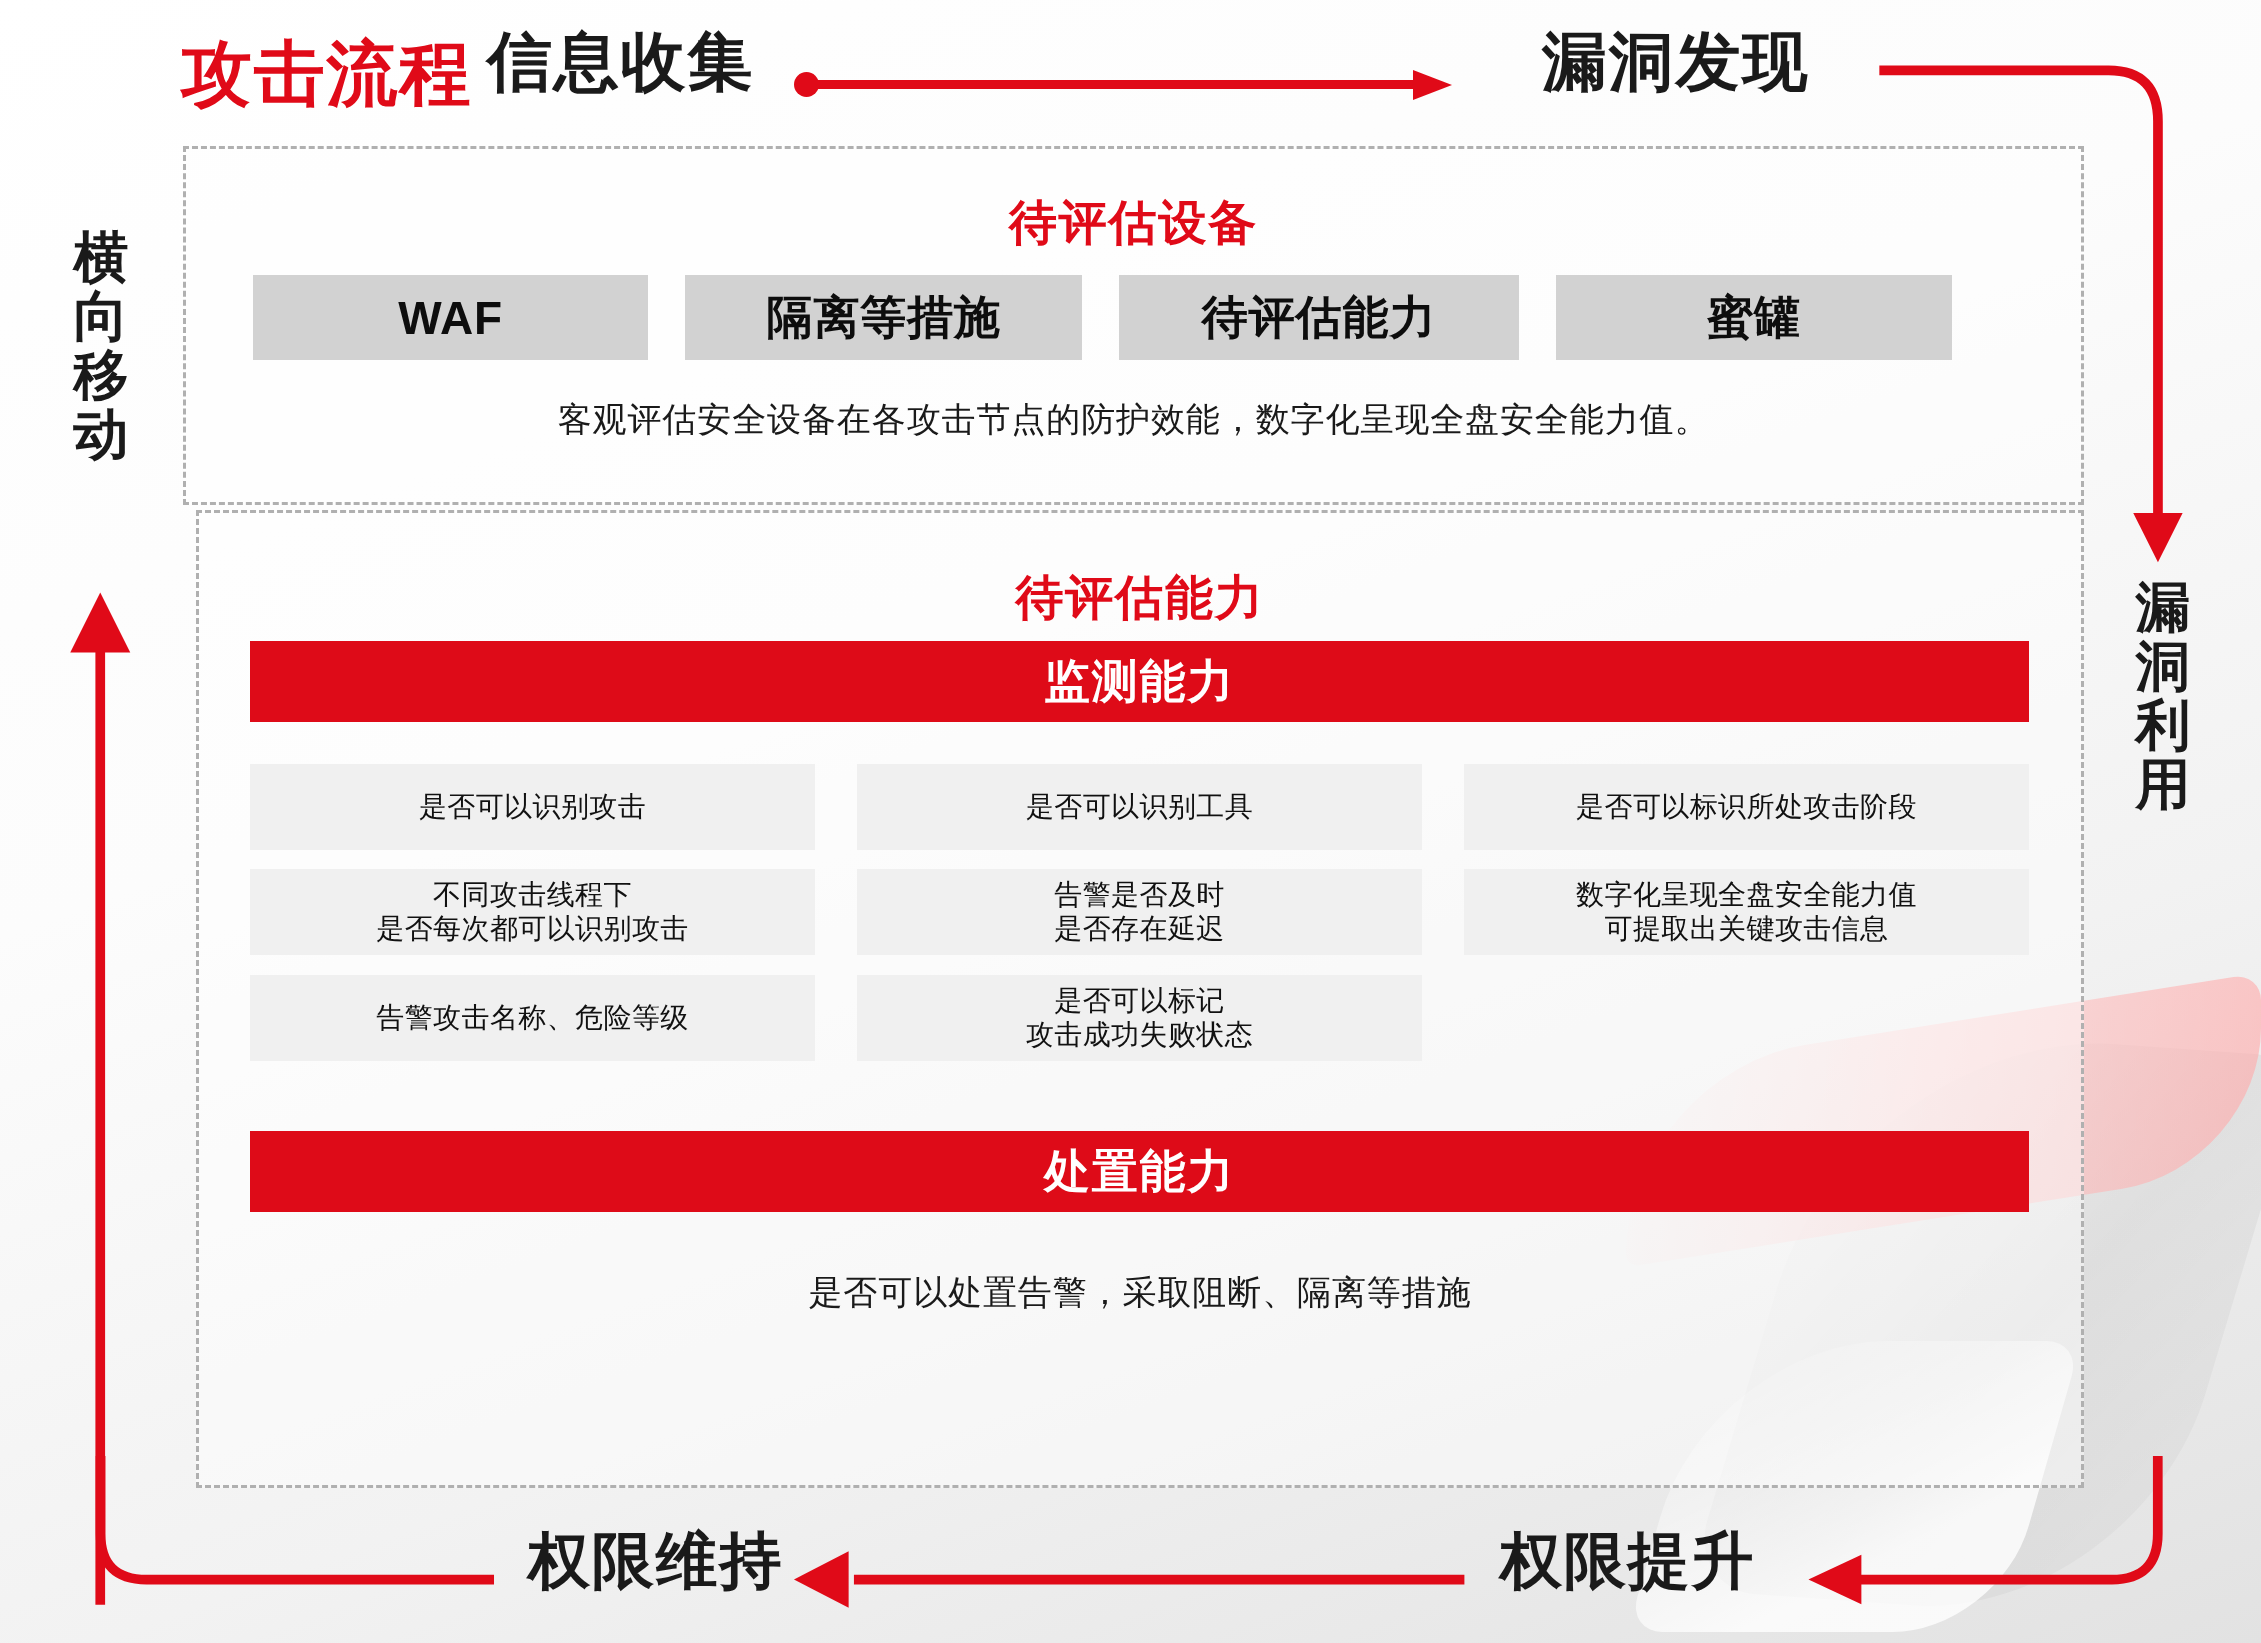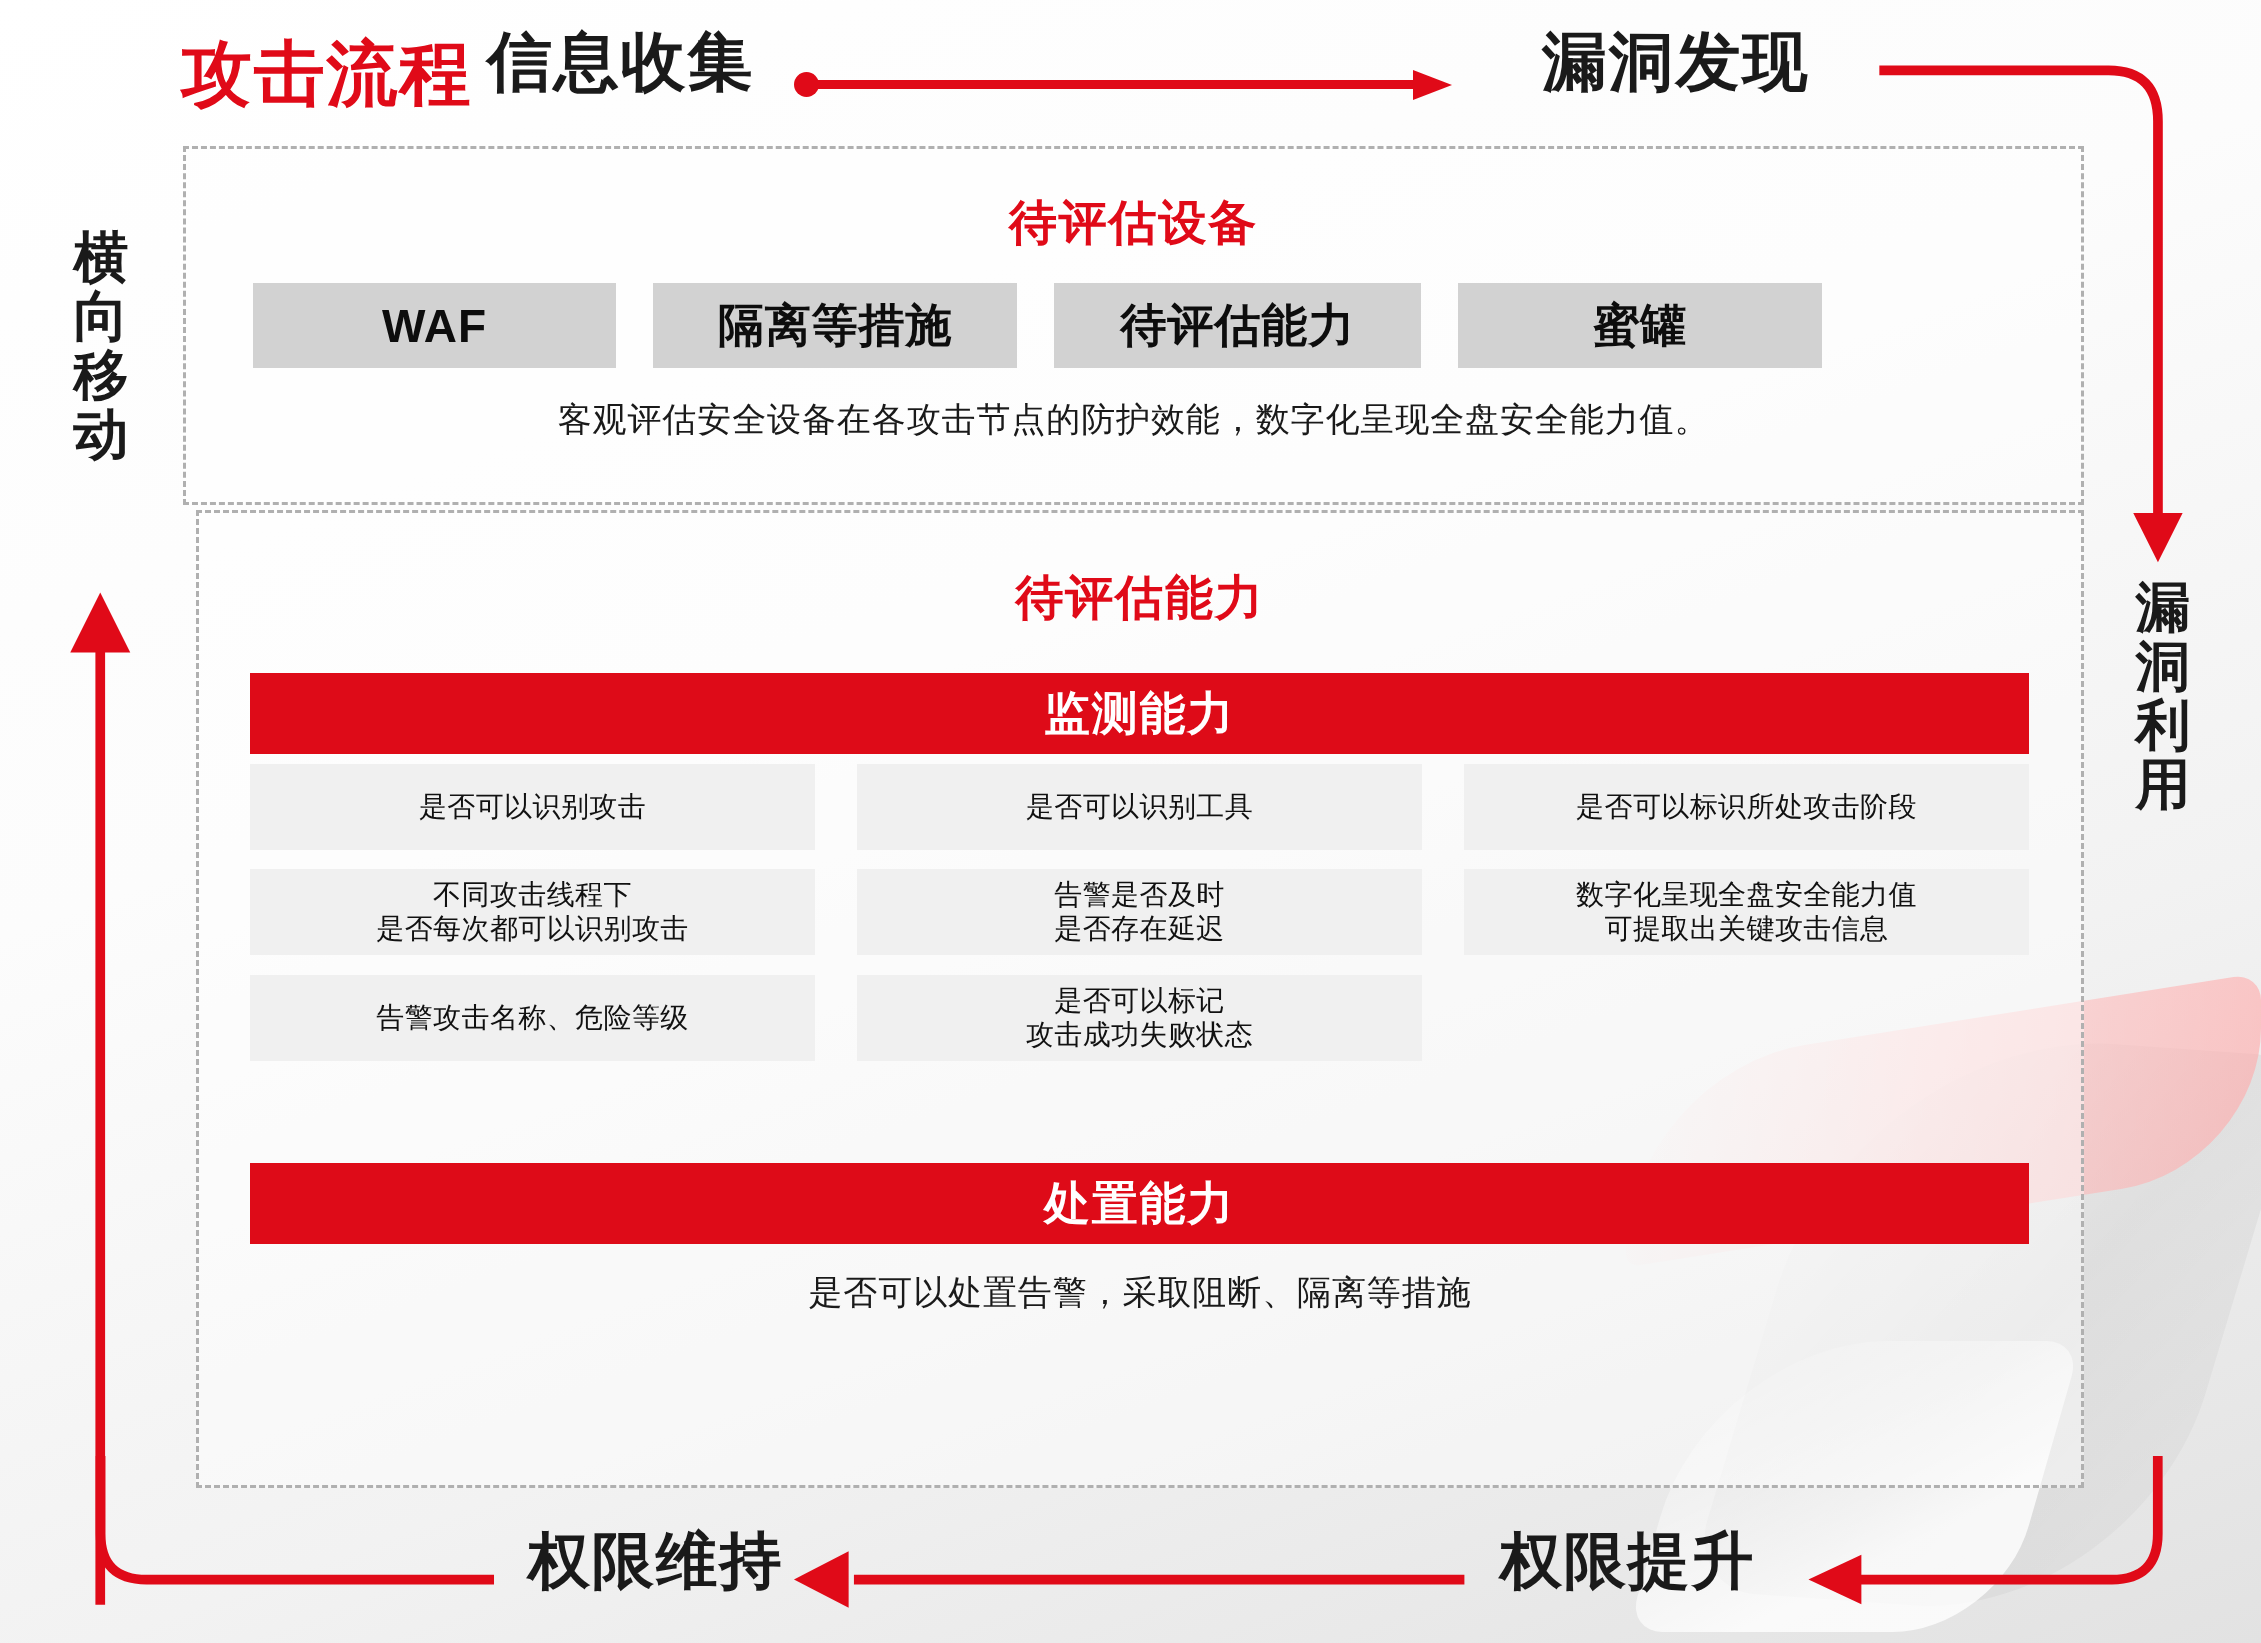--- a/index.html
+++ b/index.html
@@ -89,41 +89,41 @@
   .panel-caps{left:196px;top:510px;width:1882px;height:972px;}
 
   .panel-title{
     position:absolute;left:0;right:0;text-align:center;
     color:#e00a18;font-size:48px;font-weight:bold;letter-spacing:1.8px;
   }
   .panel-devices .panel-title{top:42px;}
   .panel-caps .panel-title{top:53px;}
 
   
-  .device-row{position:absolute;left:67px;top:126px;width:1569px;display:flex;gap:37px;margin-top:8px;}
+  .device-row{position:absolute;left:67px;top:126px;width:1699px;display:flex;gap:37px;}
   .device-box{
     background:#d2d2d2;height:85px;
     display:flex;align-items:center;justify-content:center;
     font-size:46px;font-weight:bold;color:#0d0d0d;letter-spacing:0.9px;
   }
   .device-box.w1{width:454px;}
   .device-box.w2{width:456px;}
   .device-box.w3{width:459px;}
   .device-box.w4{width:455px;}
 
   .device-note{
     position:absolute;left:0;right:0;top:248px;text-align:center;
     font-size:34px;color:#1a1a1a;letter-spacing:0.9px;
   }
 
   
   .cap-bar{
     position:absolute;left:51px;width:1779px;height:81px;background:#de0b18;
     color:#ffffff;font-size:46px;font-weight:bold;letter-spacing:1.8px;
-    display:flex;align-items:center;justify-content:center;margin-top:32px;
+    display:flex;align-items:center;justify-content:center;
   }
   .cap-bar.monitor{top:128px;}
   .cap-bar.dispose{top:618px;}
 
   .cap-grid{
     position:absolute;left:51px;top:251px;width:1779px;
     display:grid;grid-template-columns:repeat(3,1fr);
     column-gap:42px;row-gap:19.4px;
   }
   .cap-cell{

